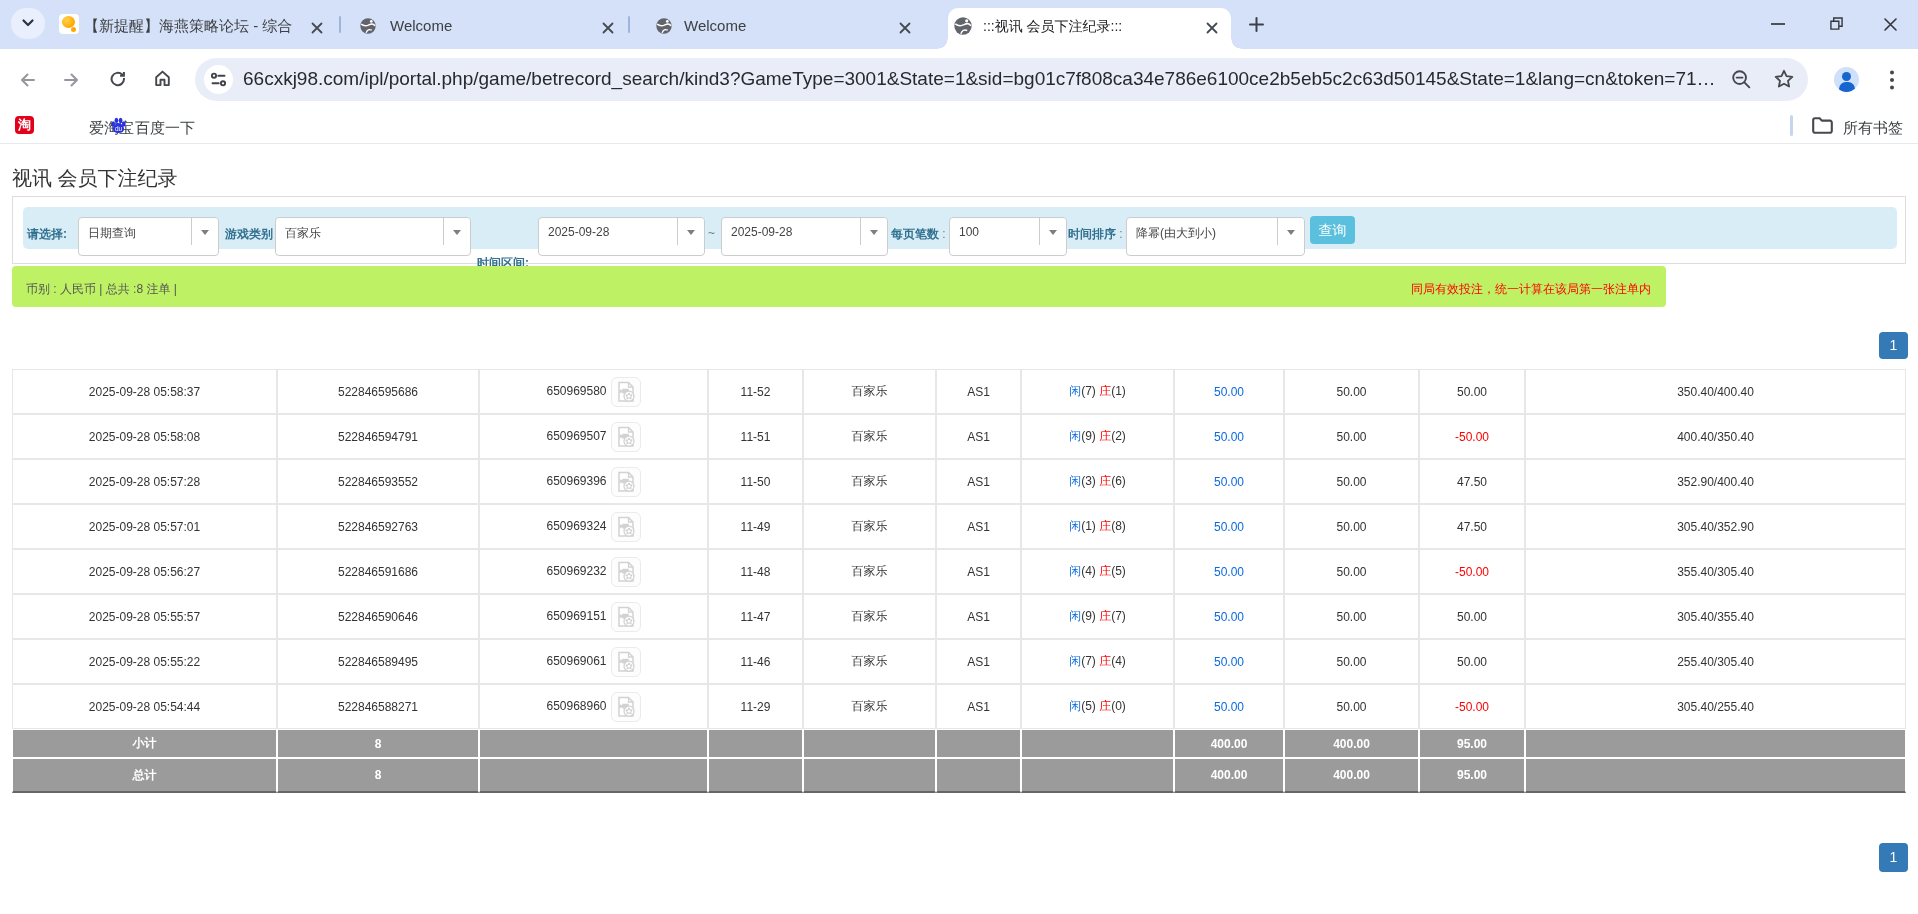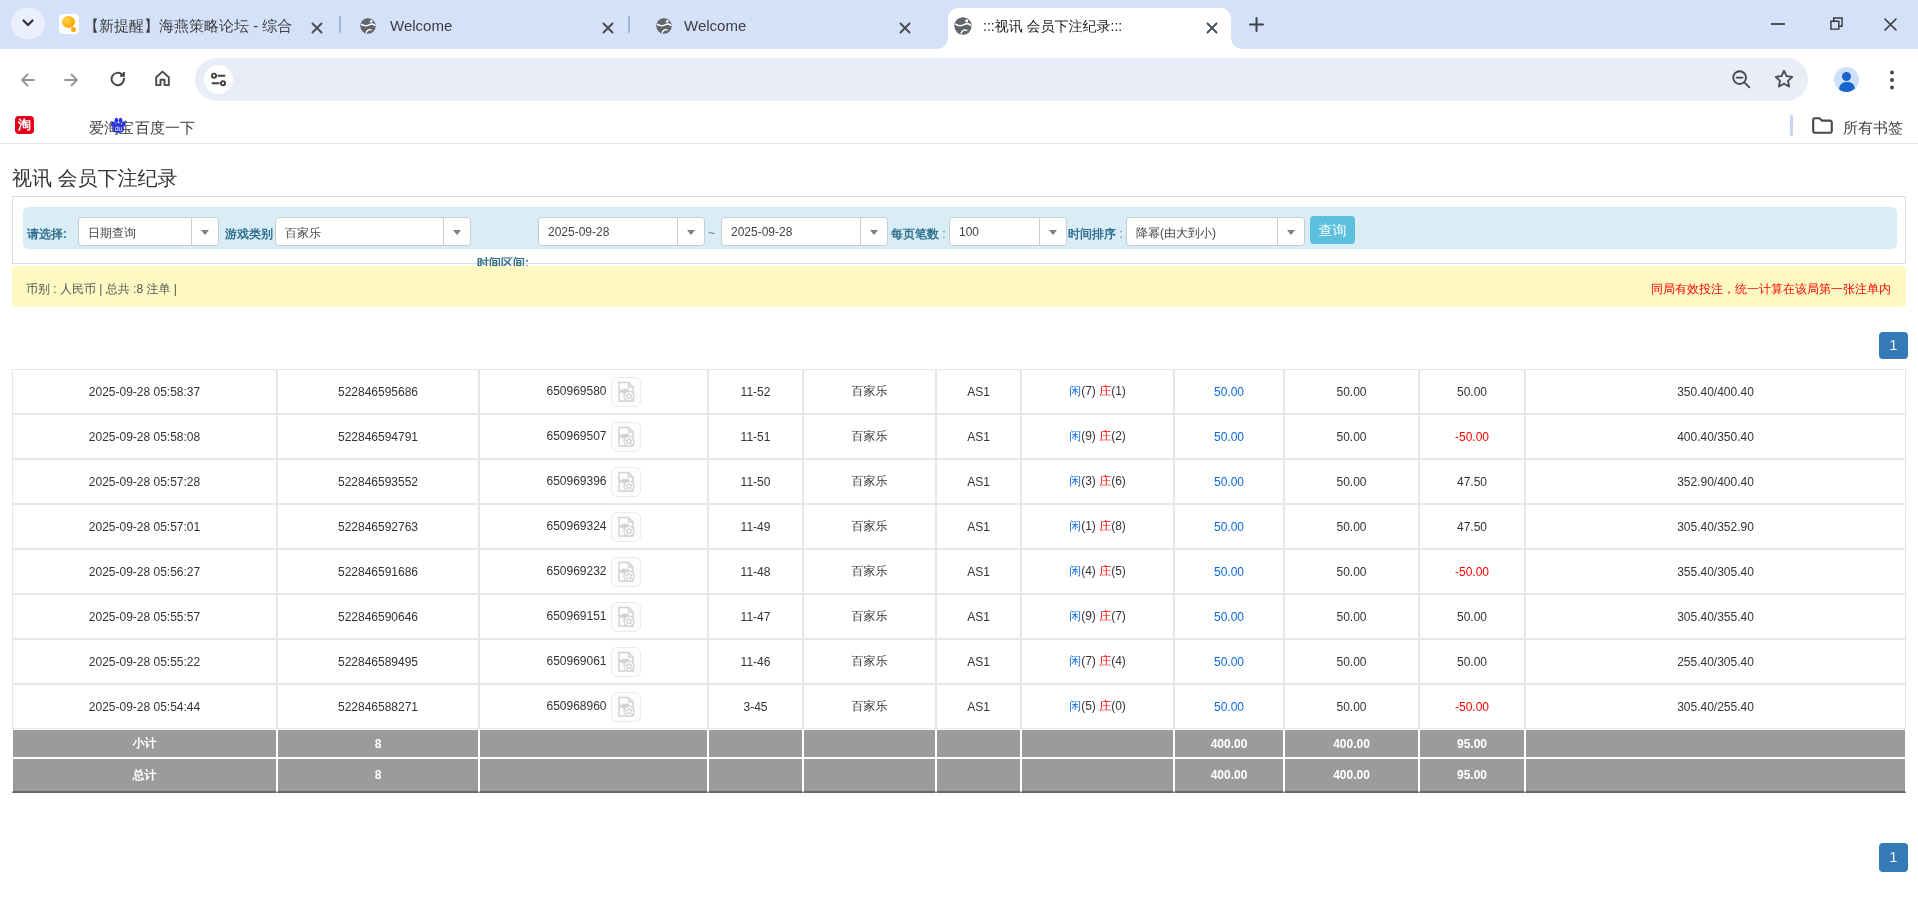--- a/index.html
+++ b/index.html
@@ -24,26 +24,26 @@
 
 #bmbar { position:absolute; left:0; top:110px; width:1918px; height:34px; background:#fff; border-bottom:1px solid #e7e9ec; }
 .bmtext { position:absolute; top:9px; font-size:15px; color:#3c4043; }
 
 
 #page { position:absolute; left:0; top:145px; width:1918px; height:769px; background:#fff; }
 #ptitle { position:absolute; left:12px; top:20px; font-size:20px; color:#333; }
 #fpanel { position:absolute; left:12px; top:51px; width:1894px; height:68px; background:#fff; border:1px solid #ddd; }
 #fbar { position:absolute; left:10px; top:10px; width:1874px; height:42px; background:#d9edf7; border-radius:5px; }
 .flabel { position:absolute; top:81px; font-size:12px; font-weight:bold; color:#31708f; white-space:nowrap; }
-.combo { position:absolute; top:72px; height:29px; background:#fff; border:1px solid #ccc; border-radius:4px; }
+.combo { position:absolute; top:72px; height:39px; background:#fff; border:1px solid #ccc; border-radius:4px; }
 .combo .ctext { position:absolute; left:9px; top:7px; font-size:12px; color:#444; white-space:nowrap; }
 .combo .cbtn { position:absolute; right:0; top:0; width:27px; height:27px; border-left:1px solid #ccc; border-radius:0 4px 4px 0; background:#fff; }
 .combo .tri { position:absolute; right:9px; top:11.5px; width:0; height:0; border-left:4.5px solid transparent; border-right:4.5px solid transparent; border-top:5.5px solid #7f7f7f; }
 #qbtn { position:absolute; left:1310px; top:71px; width:45px; height:28px; background:#5bc0de; border-radius:4px; color:#fff; font-size:14px; text-align:center; line-height:28px; }
-#greenbar { position:absolute; left:12px; top:121px; width:1894px; height:41px; background:#fef9c3; border-radius:4px;padding-left:12px; }
+#greenbar { position:absolute; left:12px; top:121px; width:1654px; height:41px; background:#bef264; border-radius:4px;padding-left:12px; }
 #gleft { position:absolute; left:14px; top:15px; font-size:12px; color:#555; }
 #gright { position:absolute; right:15px; top:15px; font-size:12px; color:#f00; }
 .pag { position:absolute; background:#337ab7; border-radius:4px; color:#fff; font-size:14px; text-align:center; }
 #pagtop { left:1879px; top:187px; width:29px; height:27px; line-height:27px; }
 #pagbot { left:1879px; top:698px; width:29px; height:29px; line-height:29px; }
 
 
 #tbl { position:absolute; left:12px; top:224px; border-collapse:separate; border-spacing:0; table-layout:fixed; font-size:12px; color:#333; }
 #tbl th { background:#1f1f1f; color:#fff; border:1px solid #fff; font-size:12px; font-weight:bold; height:30px; text-align:center; }
 #tbl td { background:#fff; border:1px solid #e7e7e7; height:45px; text-align:center; }
@@ -136,20 +136,21 @@
         <path d="M2.2 7.3 L8.5 1.6 L14.8 7.3 L14.8 15.1 L10.5 15.1 L10.5 9.8 L6.5 9.8 L6.5 15.1 L2.2 15.1 Z" stroke="#45484d" stroke-width="1.9" fill="none" stroke-linejoin="round"></path>
       </svg>
     <div id="urlbar">
       <div id="sitecirc"></div>
       <svg style="position:absolute;left:14px;top:12px;" width="19" height="19" viewBox="0 0 19 19">
           <circle cx="5" cy="5.7" r="2.1" stroke="#3f4348" stroke-width="1.9" fill="none"></circle>
           <path d="M9.3 5.7 L15.5 5.7" stroke="#3f4348" stroke-width="1.9" stroke-linecap="round"></path>
           <path d="M3.5 13.3 L9.7 13.3" stroke="#3f4348" stroke-width="1.9" stroke-linecap="round"></path>
           <circle cx="14" cy="13.3" r="2.1" stroke="#3f4348" stroke-width="1.9" fill="none"></circle>
         </svg>
+      <div id="urltext">66cxkj98.com/ipl/portal.php/game/betrecord_search/kind3?GameType=3001&amp;State=1&amp;sid=bg01c7f808ca34e786e6100ce2b5eb5c2c63d50145&amp;State=1&amp;lang=cn&amp;token=71…</div>
       <svg style="position:absolute;left:1536px;top:11px;" width="21" height="21" viewBox="0 0 21 21">
           <circle cx="8.6" cy="8.6" r="6.4" stroke="#44474c" stroke-width="1.9" fill="none"></circle>
           <path d="M5.7 8.6 L11.5 8.6" stroke="#44474c" stroke-width="1.9" stroke-linecap="round"></path>
           <path d="M13.4 13.4 L18.3 18.3" stroke="#44474c" stroke-width="1.9" stroke-linecap="round"></path>
         </svg>
       <svg style="position:absolute;left:1579px;top:11px;" width="20" height="20" viewBox="0 0 20 20">
           <path d="M10 1.8 L12.5 7.1 L18.3 7.8 L14 11.8 L15.1 17.5 L10 14.7 L4.9 17.5 L6 11.8 L1.7 7.8 L7.5 7.1 Z" stroke="#44474c" stroke-width="1.8" fill="none" stroke-linejoin="round"></path>
         </svg>
     </div>
     <div style="position:absolute;left:1834px;top:18px;width:25px;height:25px;border-radius:50%;background:#cfe0fb;overflow:hidden;">
@@ -430,21 +431,21 @@
                   <path d="M14.5 2.5 L14.5 7 L19 7" stroke="#d2d2d2" stroke-width="1.3" fill="none"></path>
                   <path d="M5.6 9.2 L8.2 10.3 L8.2 8.7 L14.8 8.7 L14.8 13.5 L8.2 13.5 L8.2 12.2 L5.6 13.3 Z" fill="#d2d2d2"></path>
                   <circle cx="15" cy="16.2" r="5" fill="#fff" stroke="#d2d2d2" stroke-width="1.3"></circle>
                   <circle cx="15" cy="13.9" r="1.2" fill="#d2d2d2"></circle>
                   <circle cx="12.8" cy="15.5" r="1.2" fill="#d2d2d2"></circle>
                   <circle cx="17.2" cy="15.5" r="1.2" fill="#d2d2d2"></circle>
                   <circle cx="13.6" cy="18.1" r="1.2" fill="#d2d2d2"></circle>
                   <circle cx="16.4" cy="18.1" r="1.2" fill="#d2d2d2"></circle>
                   <circle cx="15" cy="16.2" r="0.9" fill="#fff"></circle>
                 </svg></span></td>
-            <td>3-45</td>
+            <td>11-29</td>
             <td>百家乐</td>
             <td>AS1</td>
             <td><span class="blue">闲</span>(5) <span class="red">庄</span>(0)</td>
             <td><span class="blue">50.00</span></td>
             <td>50.00</td>
             <td><span class="red">-50.00</span></td>
             <td>305.40/255.40</td>
           </tr>
       <tr class="sum">
             <td>小计</td>

